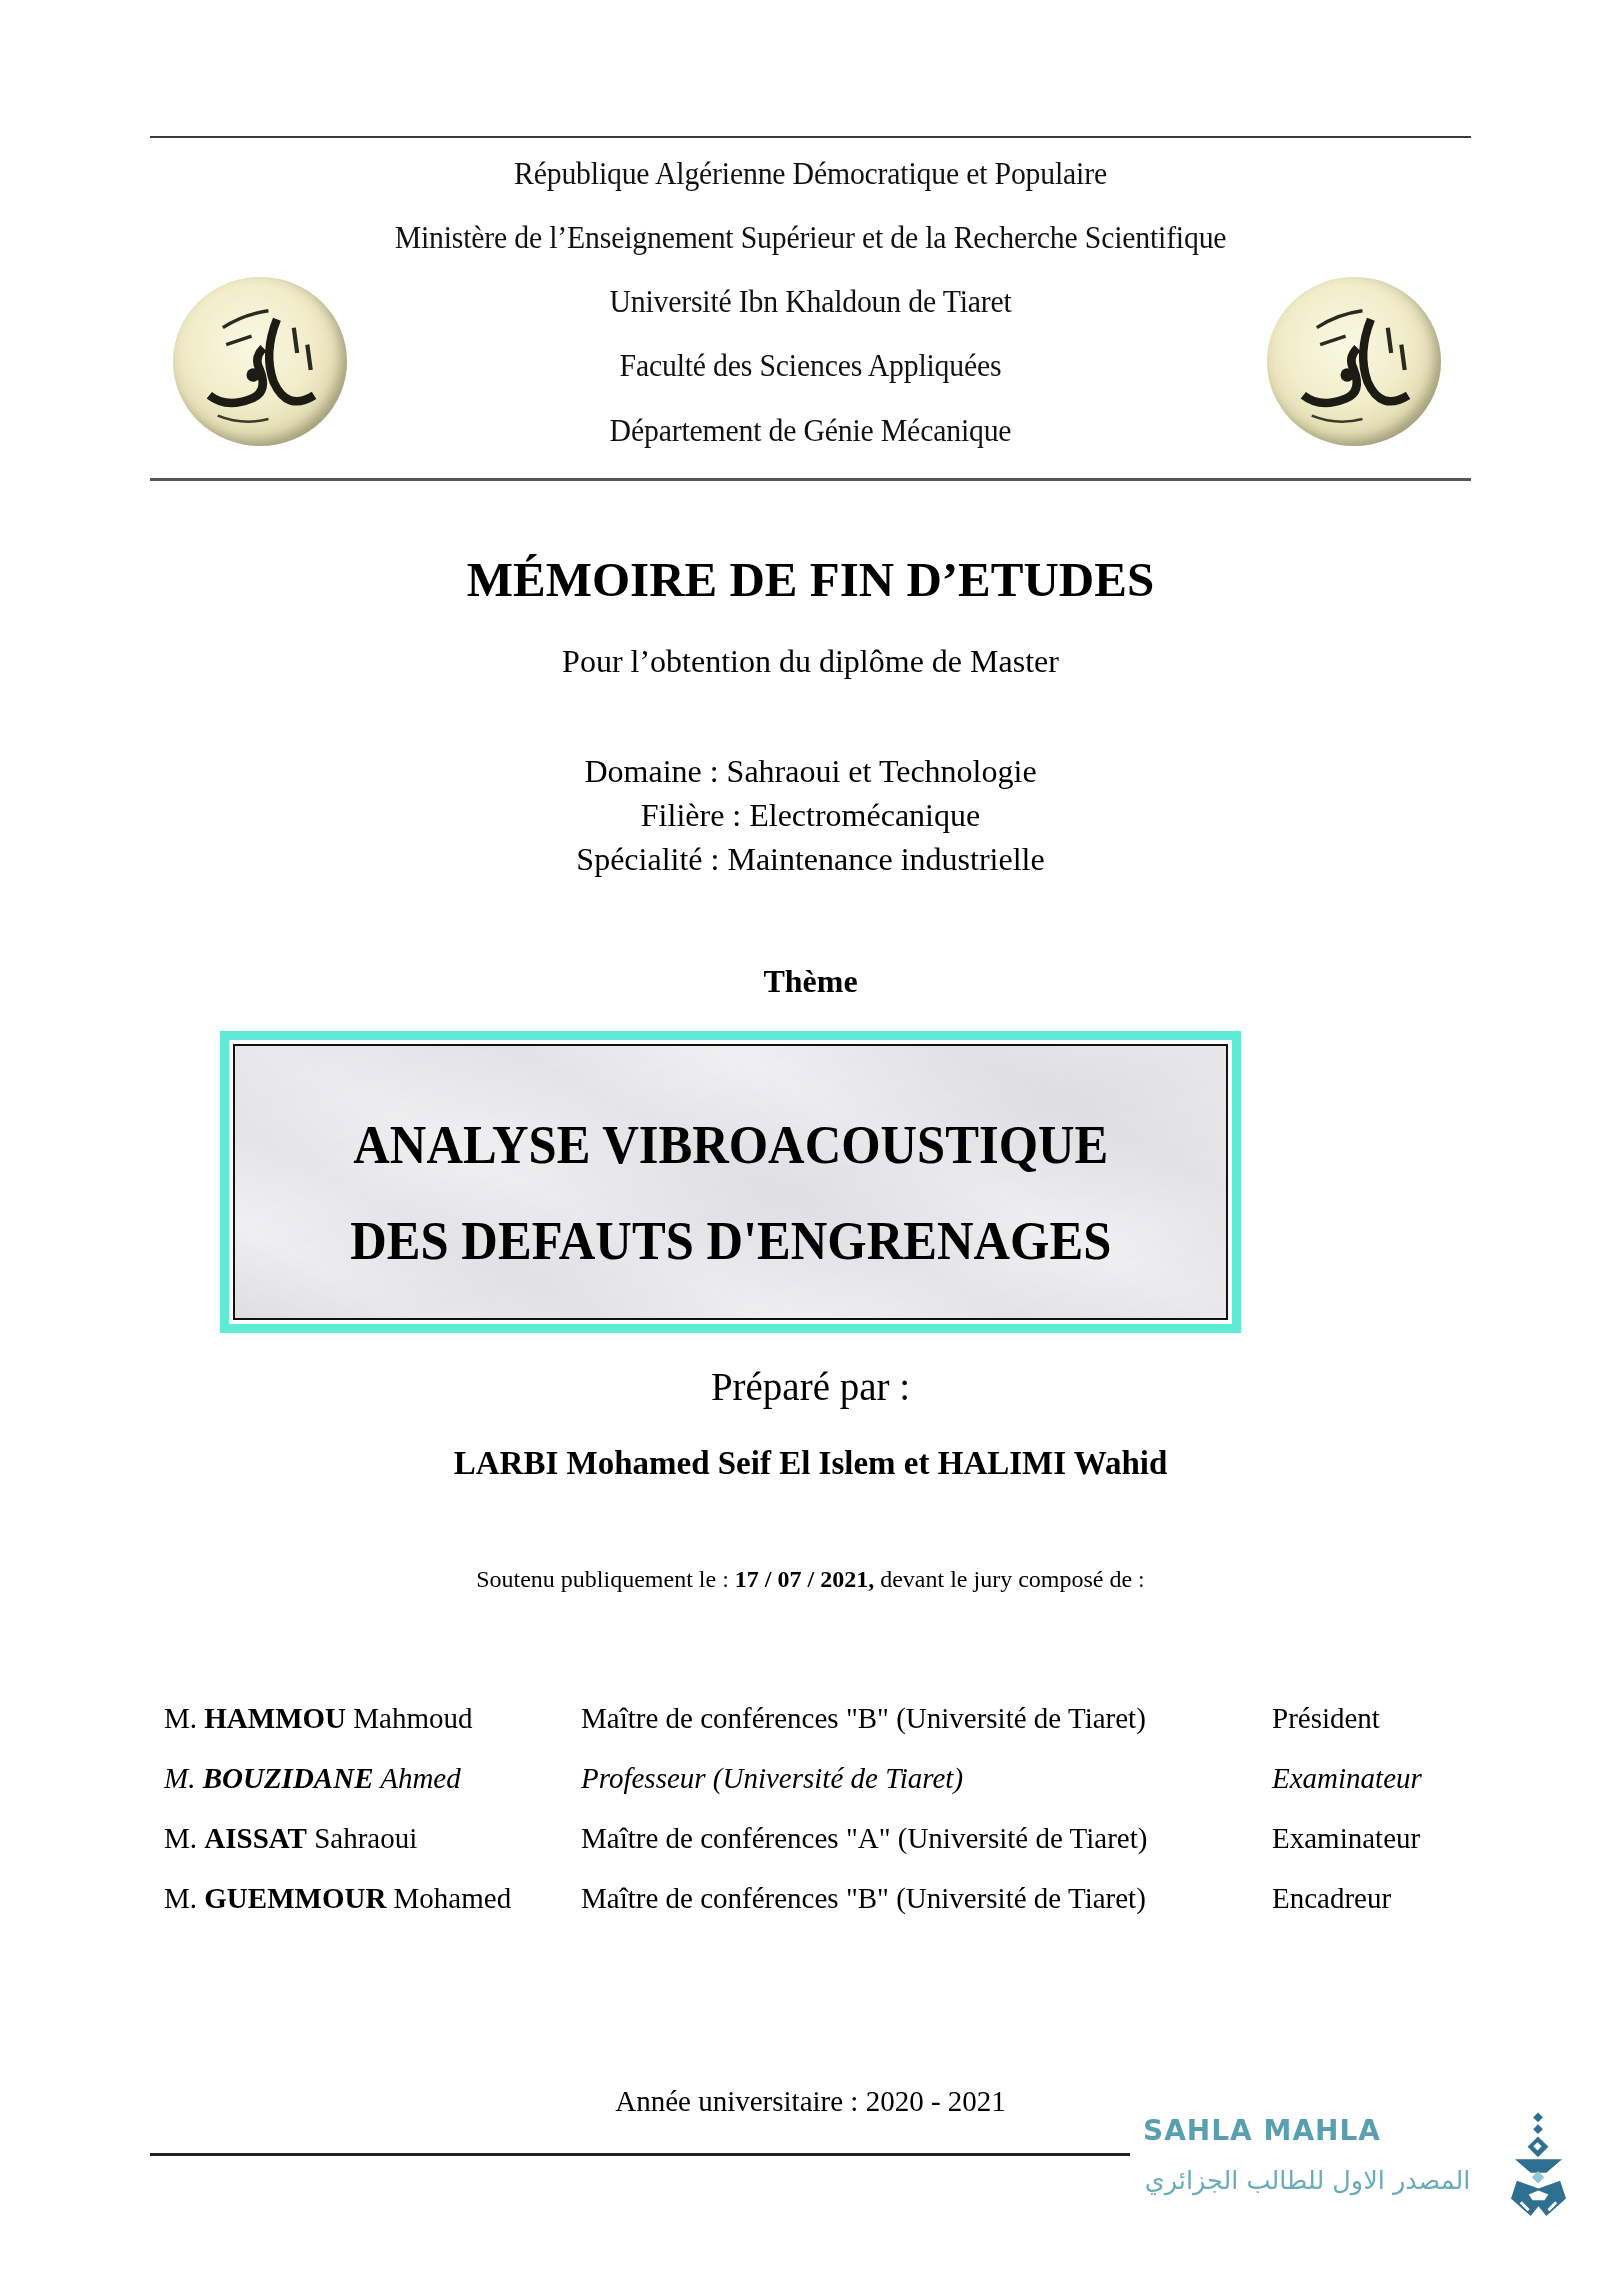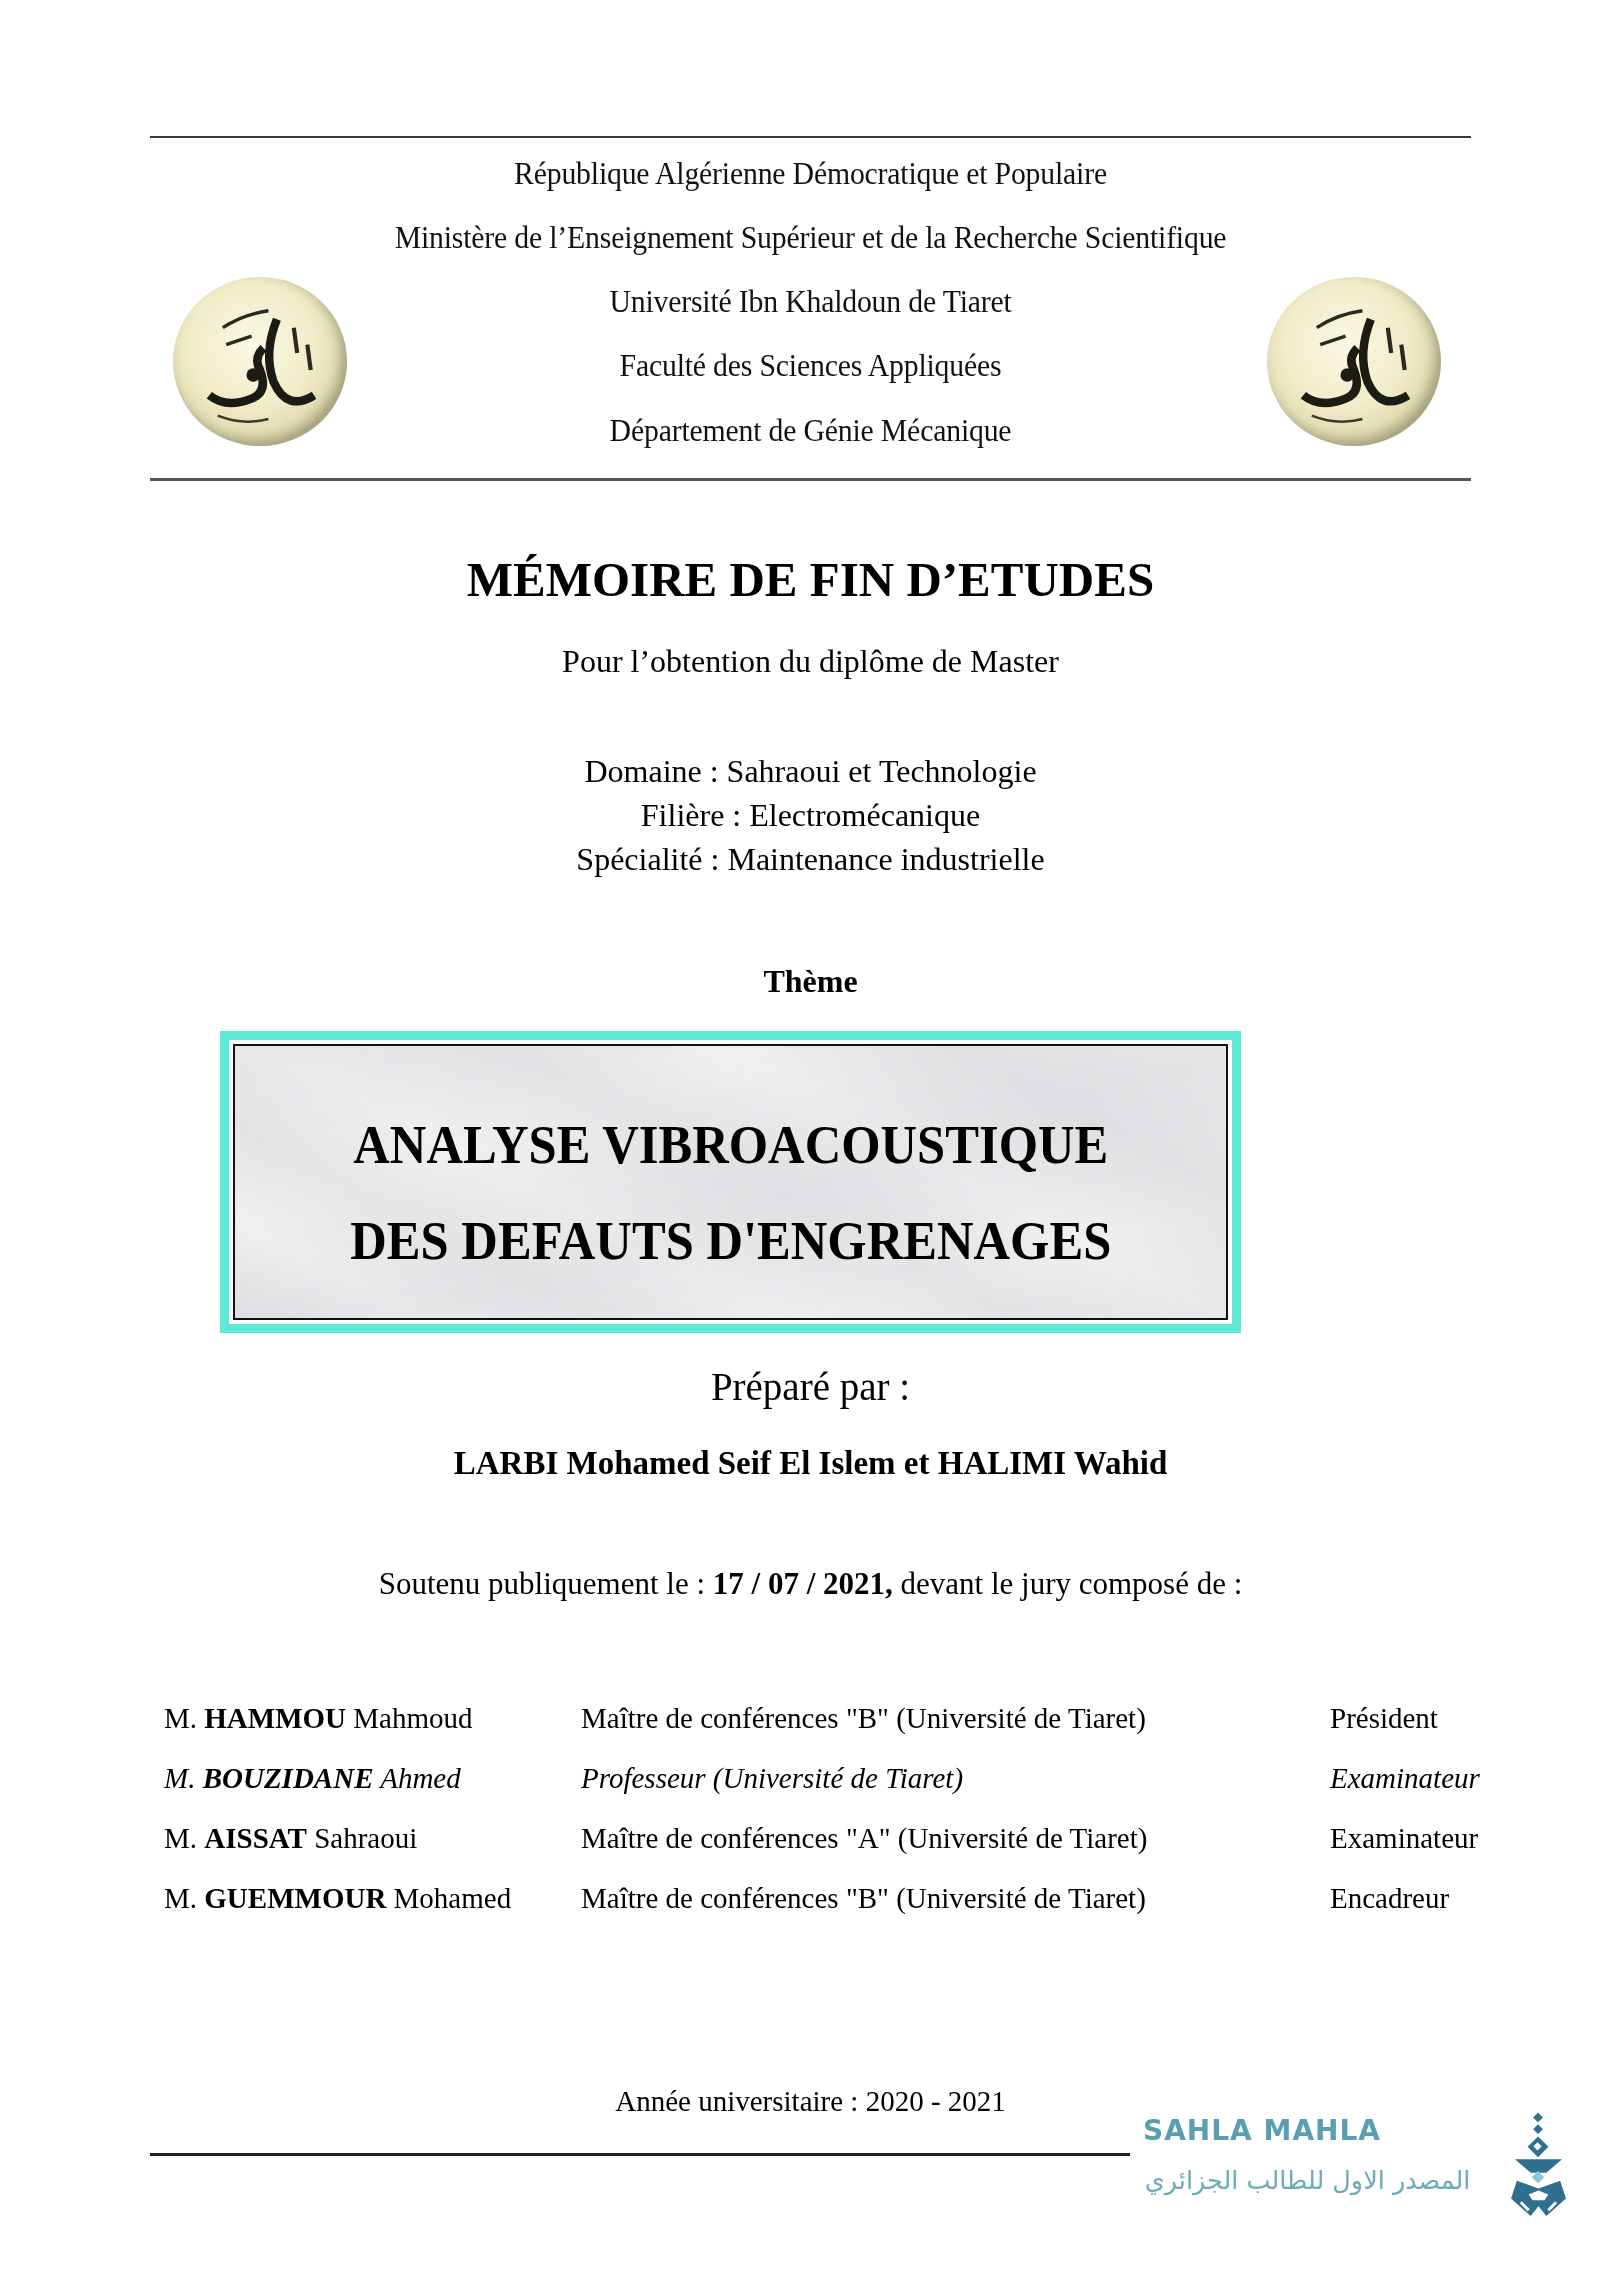--- a/index.html
+++ b/index.html
@@ -34,26 +34,26 @@
         linear-gradient(28deg, rgba(200,200,205,0.35) 0%, rgba(255,255,255,0) 12%, rgba(210,210,214,0.3) 24%, rgba(255,255,255,0) 36%, rgba(205,205,210,0.3) 52%, rgba(255,255,255,0) 66%, rgba(200,200,205,0.3) 82%, rgba(255,255,255,0) 100%),
         linear-gradient(-18deg, rgba(220,220,224,0.4) 0%, rgba(255,255,255,0) 20%, rgba(215,215,220,0.35) 45%, rgba(255,255,255,0) 70%, rgba(218,218,222,0.35) 100%),
         #f0f0f2;
     }
     .theme-title {
       position: absolute; left: 0; right: 0; text-align: center; font-size: 55px; font-weight: bold;
       letter-spacing: 0px; transform: scaleX(0.92); transform-origin: center; white-space: nowrap;
     }
     .prep { font-size: 39px; }
     .names { font-size: 33px; font-weight: bold; }
-    .defense { font-size: 31px; }
+    .defense { font-size: 24px; }
     .jury-row { position: absolute; left: 0; width: 1464px; height: 39px; font-size: 29px; white-space: nowrap; }
     .jury-row span { position: absolute; top: 0; }
     .jury-name { left: 164px; }
     .jury-title { left: 581px; }
-    .jury-role { left: 1330px; }
+    .jury-role { left: 1272px; }
     .year { font-size: 29px; }
     .watermark {
       position: absolute; left: 1137px; top: 2112px; width: 431px; height: 108px;
     }
     .wm-text {
       position: absolute; left: 6px; top: 2px; font-family: "DejaVu Sans", "Liberation Sans", sans-serif;
       font-size: 28px; font-weight: bold; letter-spacing: 1px; color: #5a9fb0; white-space: nowrap;
     }
     .wm-arabic {
       position: absolute; left: 7.8px; top: 53px; font-family: "DejaVu Sans", sans-serif;

